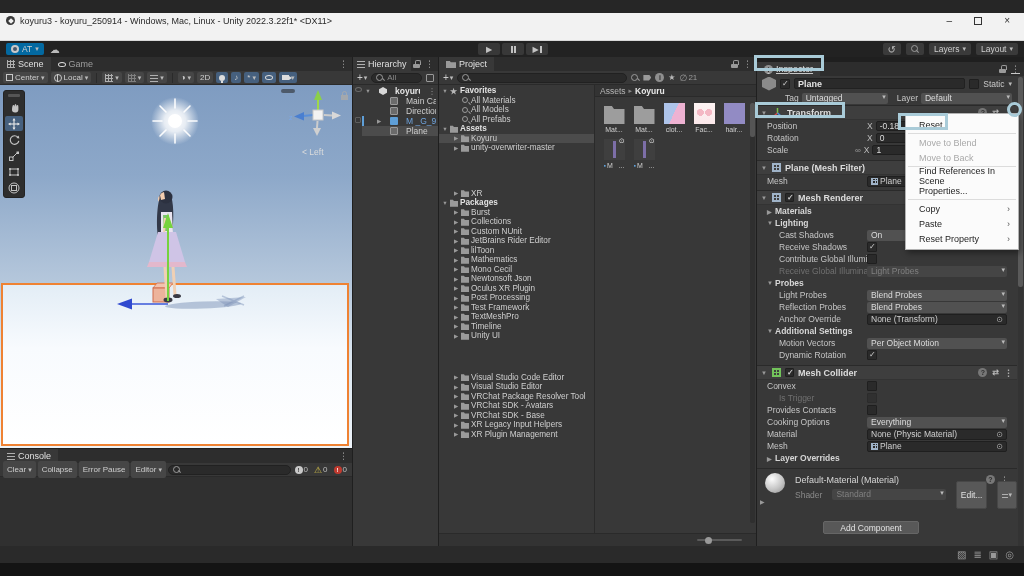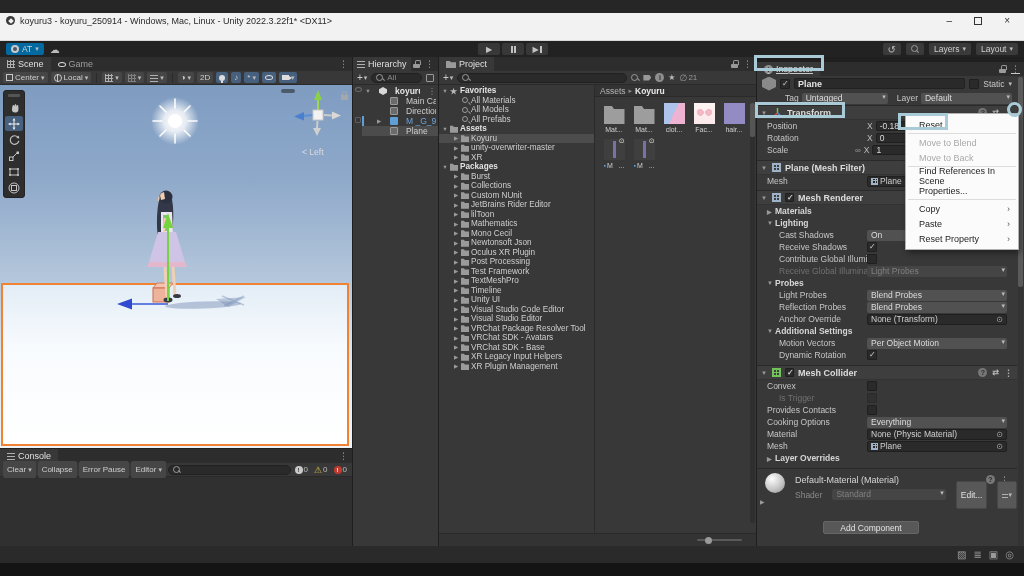--- a/index.html
+++ b/index.html
@@ -630,21 +630,21 @@
         <div class="prow selected" style="padding-left: 14px;">
           <span class="tarrow">▶</span>
           <span class="ic ic-folder"></span>
           <span class="tlabel">Koyuru</span>
         </div>
         <div class="prow" style="padding-left: 14px;">
           <span class="tarrow">▶</span>
           <span class="ic ic-folder"></span>
           <span class="tlabel">unity-overwriter-master</span>
         </div>
-        <div class="prow" style="padding-left: 14px;">
+        <div class="prow" style="padding-left: 14px; margin-top: 36px;">
           <span class="tarrow">▶</span>
           <span class="ic ic-folder"></span>
           <span class="tlabel">XR</span>
         </div>
         <div class="prow bold" style="padding-left: 3px;">
           <span class="tarrow">▼</span>
           <span class="ic ic-folder"></span>
           <span class="tlabel">Packages</span>
         </div>
         <div class="prow" style="padding-left: 14px;">
@@ -710,21 +710,21 @@
         <div class="prow" style="padding-left: 14px;">
           <span class="tarrow">▶</span>
           <span class="ic ic-folder"></span>
           <span class="tlabel">Timeline</span>
         </div>
         <div class="prow" style="padding-left: 14px;">
           <span class="tarrow">▶</span>
           <span class="ic ic-folder"></span>
           <span class="tlabel">Unity UI</span>
         </div>
-        <div class="prow" style="padding-left: 14px;">
+        <div class="prow" style="padding-left: 14px; margin-top: 32px;">
           <span class="tarrow">▶</span>
           <span class="ic ic-folder"></span>
           <span class="tlabel">Visual Studio Code Editor</span>
         </div>
         <div class="prow" style="padding-left: 14px;">
           <span class="tarrow">▶</span>
           <span class="ic ic-folder"></span>
           <span class="tlabel">Visual Studio Editor</span>
         </div>
         <div class="prow" style="padding-left: 14px;">

